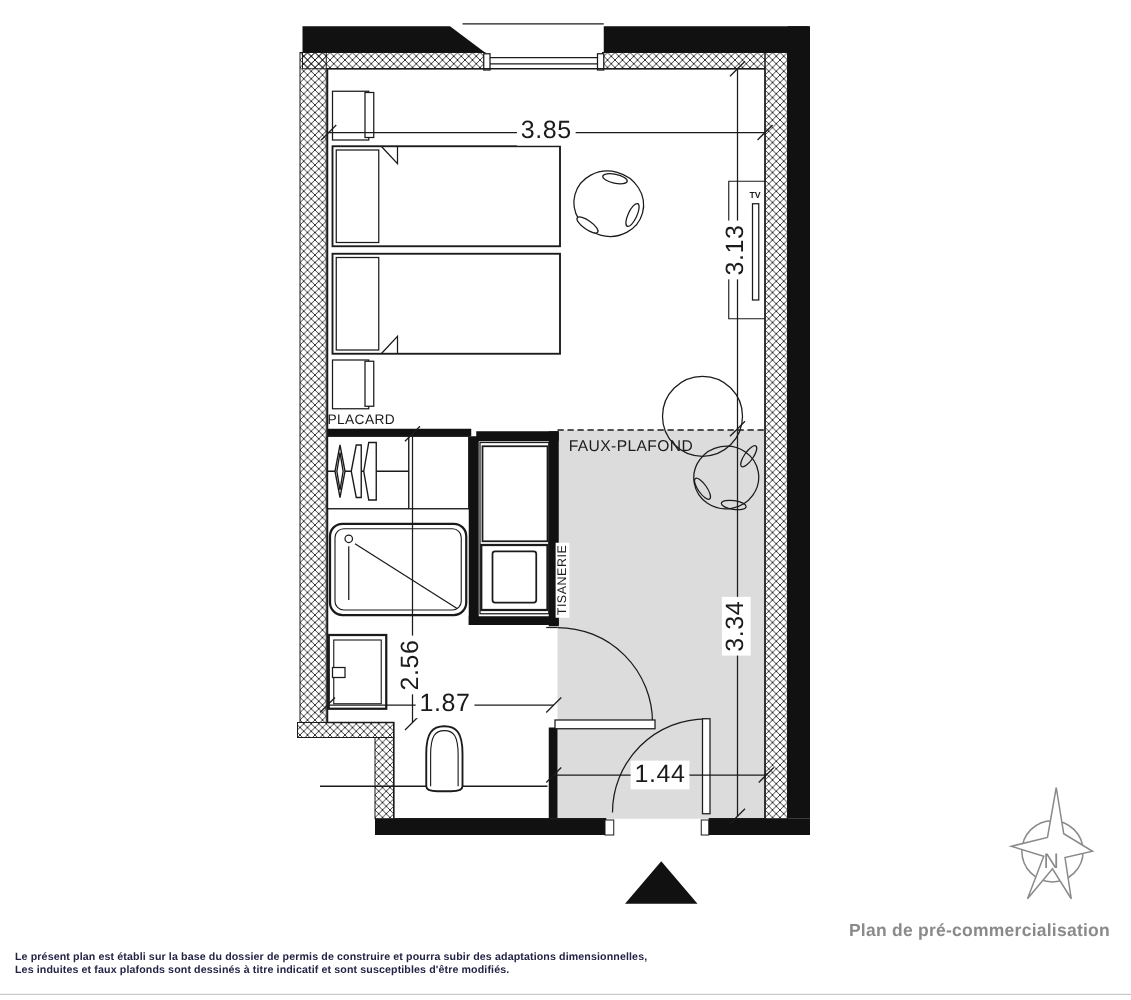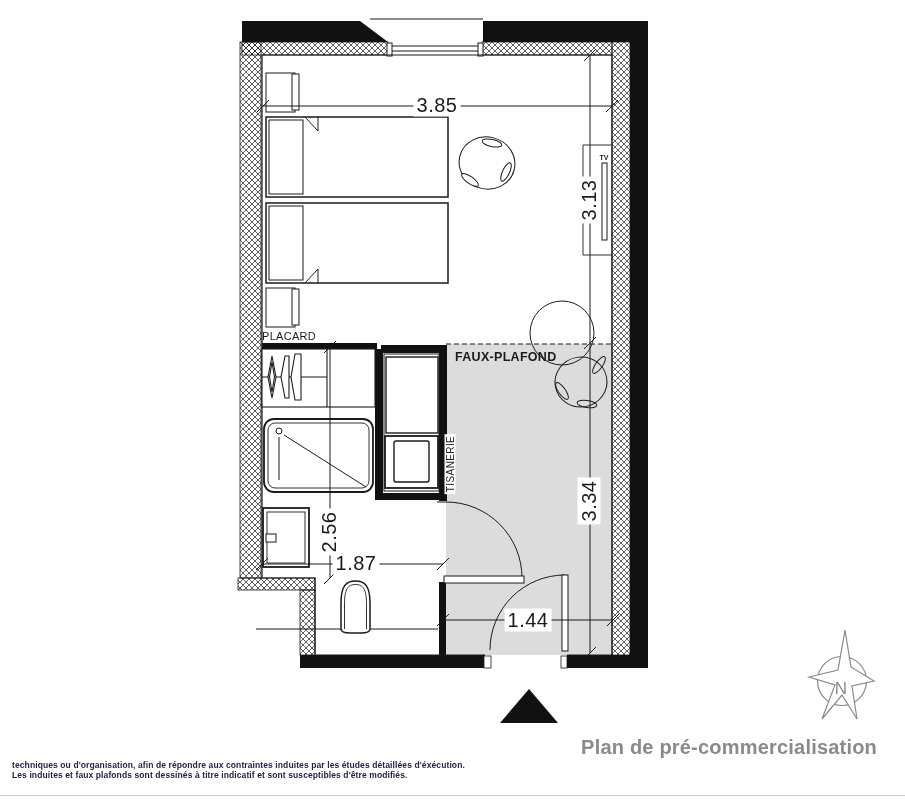--- a/index.html
+++ b/index.html
@@ -4,26 +4,26 @@
 <style>
   html,body{margin:0;padding:0;background:#fff;}
   #page{position:relative;width:905px;height:800px;background:#fff;overflow:hidden;
         font-family:"Liberation Sans",sans-serif;color:#1b1b1b;}
   #plan-svg{position:absolute;left:0;top:0;}
   .txt{position:absolute;white-space:nowrap;color:#1b1b1b;}
   .dim{font-size:20px;letter-spacing:0.5px;background:#fff;padding:0 3px;
        transform:translate(-50%,-50%);}
   .dim.vert{transform:translate(-50%,-50%) rotate(-90deg);}
   .room-label{font-size:11px;letter-spacing:0.3px;text-align:center;}
-  .fp-label{font-size:12.5px;letter-spacing:0.3px;font-weight:bold;}
+  .fp-label{font-size:12.5px;letter-spacing:0.3px;}
   .tis-label{font-size:10px;letter-spacing:0.4px;background:#fff;padding:0 2px;
        transform:translate(-50%,-50%) rotate(-90deg);}
   .tv-label{font-size:7px;font-weight:bold;transform:translate(-50%,-50%);}
   .north-label{font-size:17px;color:#8a8a8a;transform:translate(-50%,-50%);}
-  .footer-title{position:absolute;right:28px;top:736px;font-size:20px;font-weight:bold;
+  .footer-title{position:absolute;right:17px;top:736px;font-size:14px;font-weight:bold;
        color:#8a8a8a;letter-spacing:0.2px;}
   .disclaimer{position:absolute;left:12px;top:760px;font-size:8.5px;font-weight:bold;
        color:#232346;line-height:10.3px;letter-spacing:0.1px;}
   .bottom-rule{position:absolute;left:0;top:795px;width:905px;height:1px;background:#c9c9c9;}
 </style>
 </head>
 <body>
 
 <div id="page">
 
@@ -198,19 +198,19 @@
 
 <div class="txt room-label" style="left:262px;top:330px">PLACARD</div>
 <div class="txt fp-label" style="left:455px;top:350px">FAUX-PLAFOND</div>
 <div class="txt tis-label" style="left:450px;top:464px">TISANERIE</div>
 <div class="txt tv-label" style="left:604px;top:157px">TV</div>
 <div class="txt north-label" style="left:841px;top:689px">N</div>
 
 <div class="footer-title">Plan de pré-commercialisation</div>
 
 <div class="disclaimer">
-  <div>techniques ou d'organisation, afin de répondre aux contraintes induites par les études détaillées d'éxécution.</div>
+  <div>Le présent plan est établi sur la base du dossier de permis de construire et pourra subir des adaptations dimensionnelles,</div>
   <div>Les induites et faux plafonds sont dessinés à titre indicatif et sont susceptibles d'être modifiés.</div>
 </div>
 
 <div class="bottom-rule"></div>
 
 </div>
 
 </body></html>

